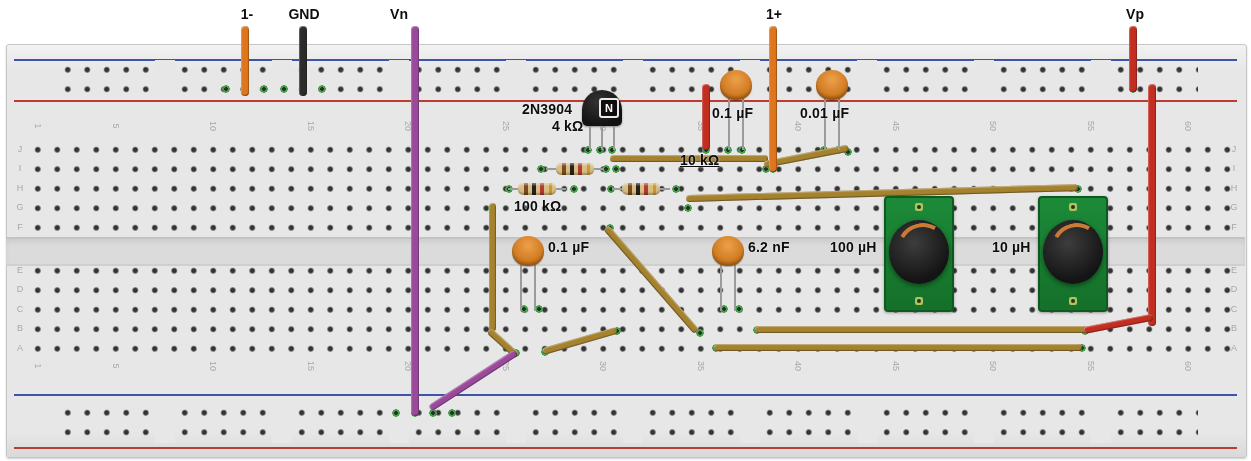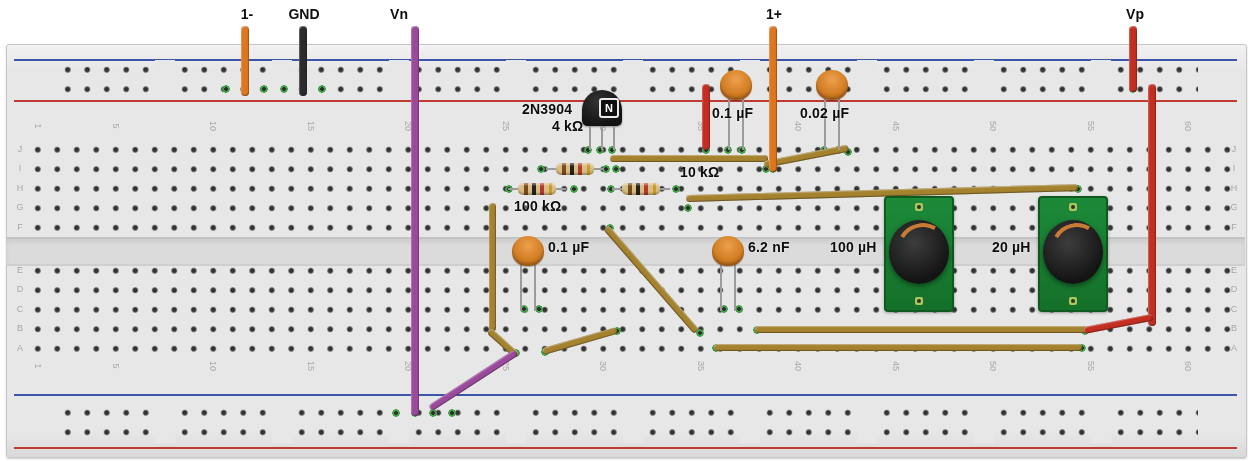--- a/index.html
+++ b/index.html
@@ -274,21 +274,21 @@
   <div class="wire w-orange" style="left:769px;top:26px;width:8px;height:146px;"></div>
   <div class="wire w-red" style="left:1129px;top:26px;width:8px;height:66px;"></div>
   <div class="wire w-red" style="left:1148px;top:84px;width:8px;height:242px;"></div>
   <div class="wire w-red" style="left:1084px;top:327px;width:70px;height:7px;transform:rotate(-11deg);"></div>
   <div class="wire w-red" style="left:702px;top:84px;width:8px;height:66px;"></div>
   <div class="wire w-purple" style="left:430px;top:405px;width:103px;height:7px;transform:rotate(-33deg);"></div>
 
   <div class="plabel" style="left:522px;top:101px;">2N3904</div>
   <div class="plabel" style="left:552px;top:118px;">4 kΩ</div>
   <div class="plabel" style="left:514px;top:198px;">100 kΩ</div>
-  <div class="plabel" style="left:680px;top:164px;">10 kΩ</div>
+  <div class="plabel" style="left:680px;top:152px;text-decoration:underline;">10 kΩ</div>
   <div class="plabel" style="left:712px;top:105px;">0.1 µF</div>
-  <div class="plabel" style="left:800px;top:105px;">0.02 µF</div>
+  <div class="plabel" style="left:800px;top:105px;">0.01 µF</div>
   <div class="plabel" style="left:548px;top:239px;">0.1 µF</div>
   <div class="plabel" style="left:748px;top:239px;">6.2 nF</div>
   <div class="plabel" style="left:830px;top:239px;">100 µH</div>
-  <div class="plabel" style="left:992px;top:239px;">20 µH</div>
+  <div class="plabel" style="left:992px;top:239px;">10 µH</div>
 
 </div>
 
 </body></html>

